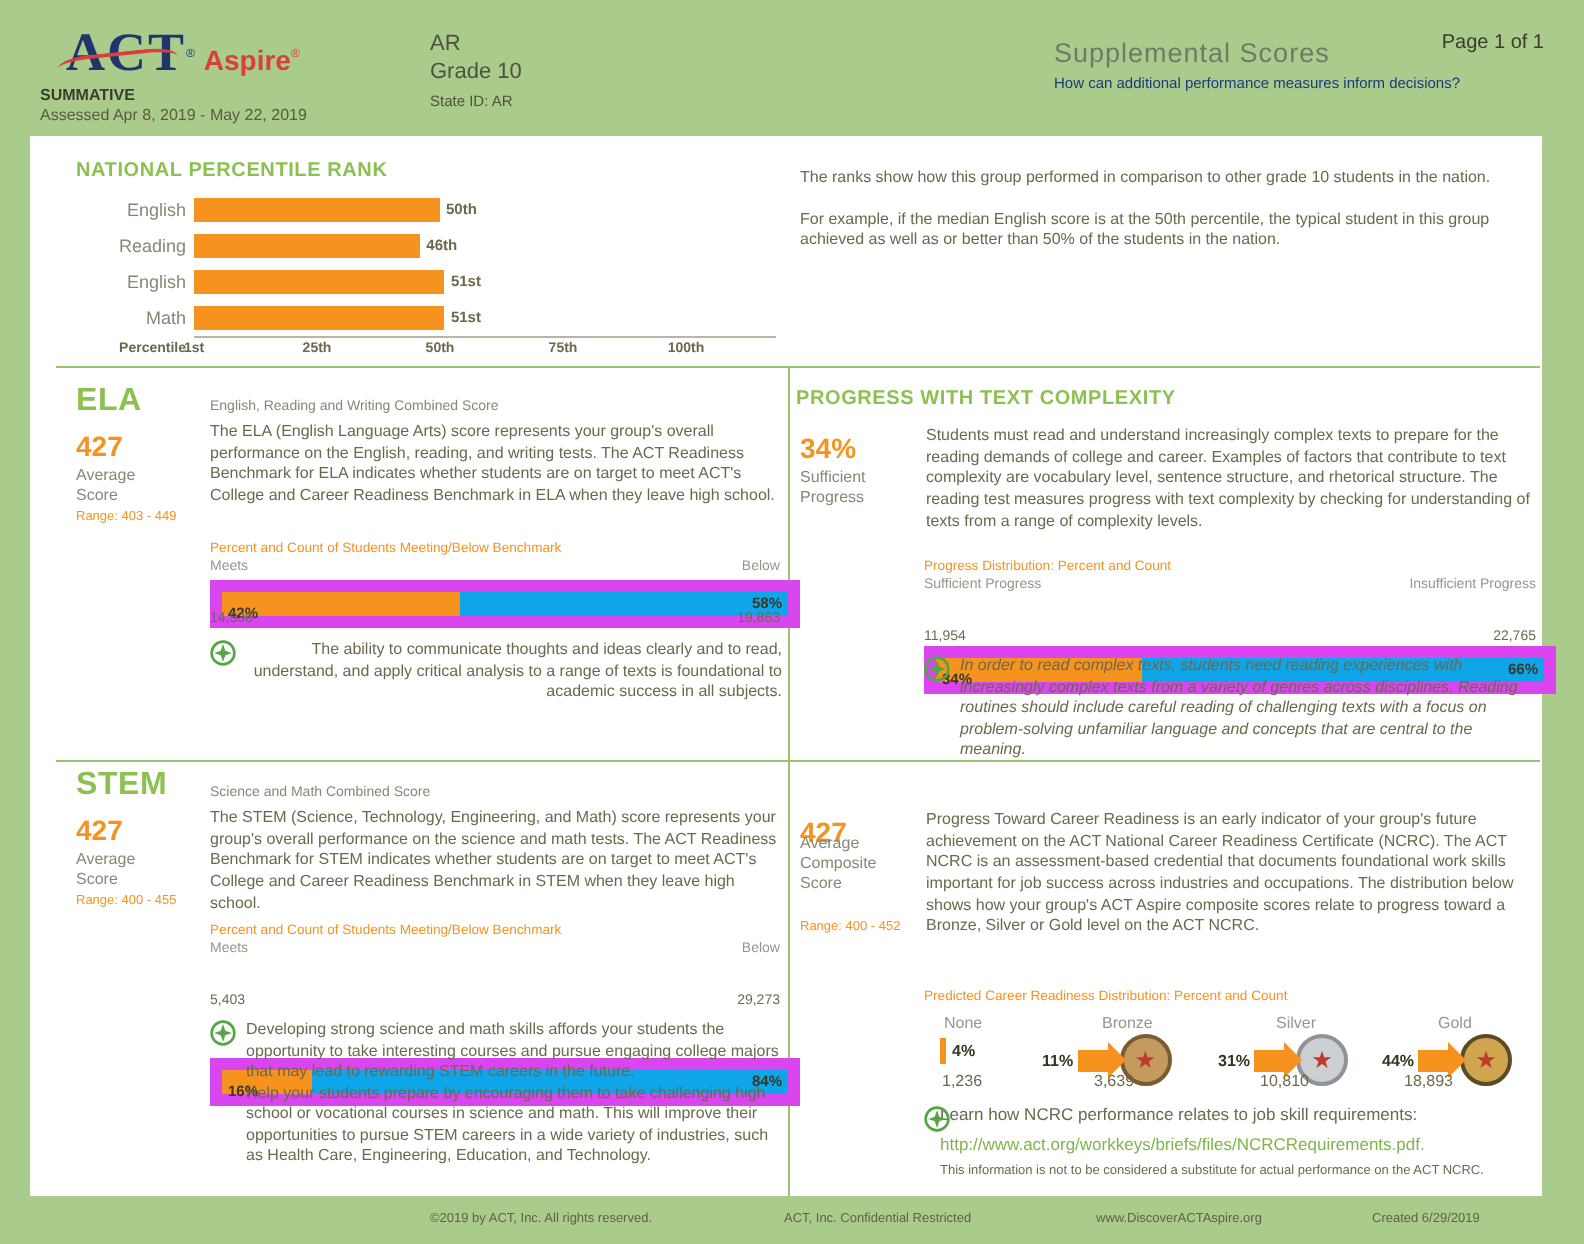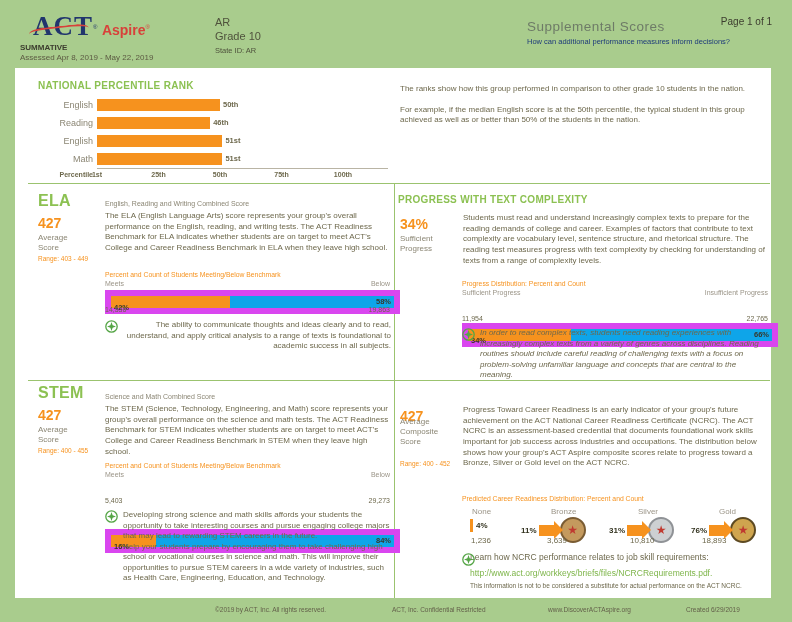--- a/index.html
+++ b/index.html
@@ -252,21 +252,21 @@
     <div class="abs lvl-group" style="left:594px;top:449px;">
       <span class="lvl-pct">31%</span>
       <div class="arrow"></div>
       <div class="medal silver">
           <span class="medal-star">★</span>
         </div>
     </div>
     <div class="abs lvl-count" style="left:615px;top:468px;">10,810</div>
 
     <div class="abs lvl-group" style="left:676px;top:449px;">
-      <span class="lvl-pct">76%</span>
+      <span class="lvl-pct">44%</span>
       <div class="arrow"></div>
       <div class="medal gold">
           <span class="medal-star">★</span>
         </div>
     </div>
     <div class="abs lvl-count" style="left:687px;top:468px;">18,893</div>
 
     <div class="abs" style="left:447px;top:484px;">
       <svg width="13" height="13" viewBox="0 0 16 16" style="position:absolute;left:0;top:1px;">
           <circle cx="8" cy="8" r="7" fill="none" stroke="#55a546" stroke-width="1.6"></circle>

